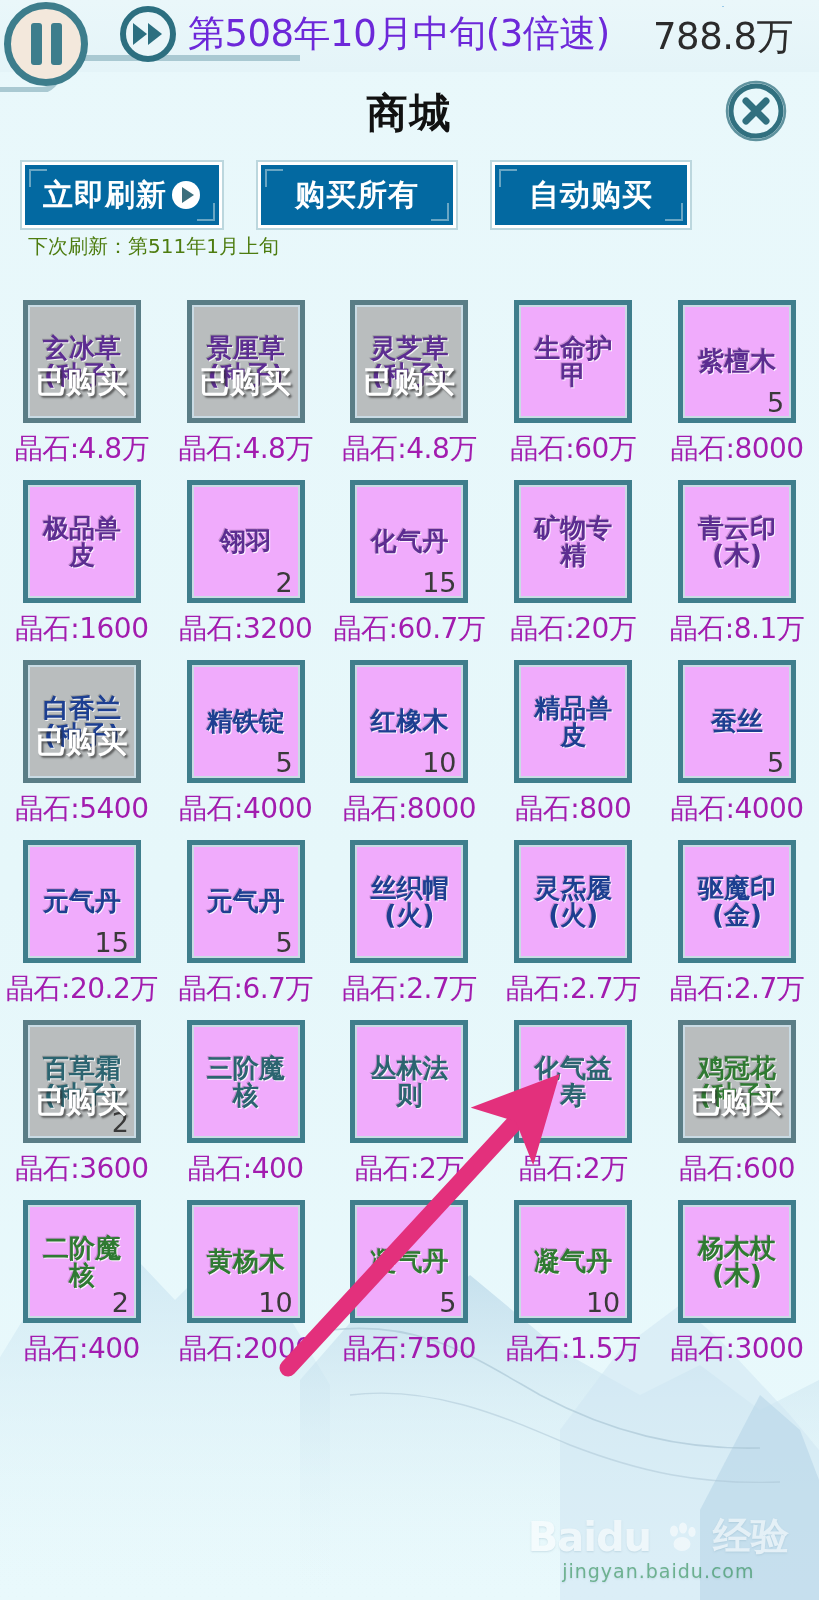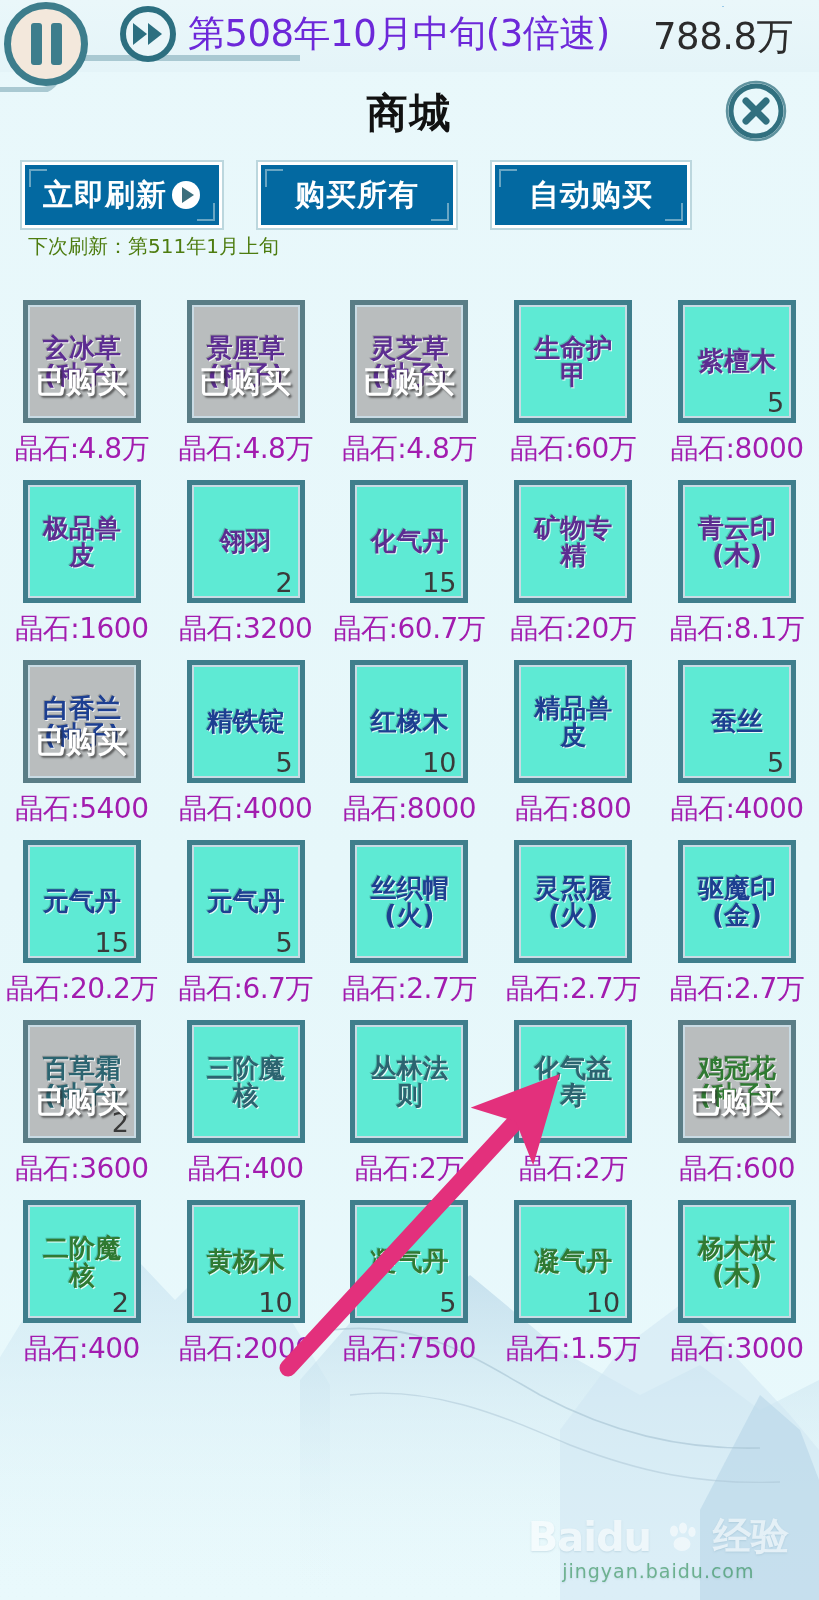--- a/index.html
+++ b/index.html
@@ -99,21 +99,21 @@
   
   #grid {
     position:absolute; top:300px; left:0; width:819px; z-index:4;
     display:grid; grid-template-columns:repeat(5,1fr); row-gap:0px;
   }
   .cell {
     height:180px; display:flex; flex-direction:column; align-items:center;
   }
   .card {
     width:118px; height:123px; position:relative;
-    background:#5eead4;
+    background:#f0abfc;
     border:5px solid #3f7e8c;
     box-shadow:inset 0 0 0 2px #c9dbe4;
     display:flex; flex-direction:column; justify-content:center;
     padding:2px 5px;
   }
   .card.sold { background:#b9bdbe; border-color:#5a7d86; }
   .card-name {
     font-size:26px; font-weight:bold; line-height:1.02; text-align:center;
     word-break:break-all;
     text-shadow:1px 1px 0 rgba(255,255,255,.85), -1px -1px 0 rgba(0,0,0,.18);

